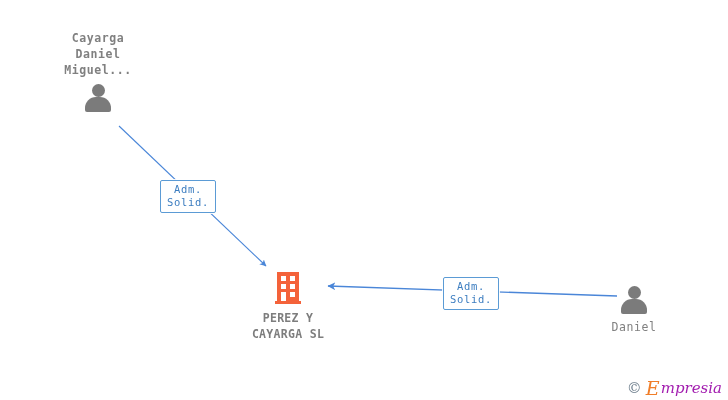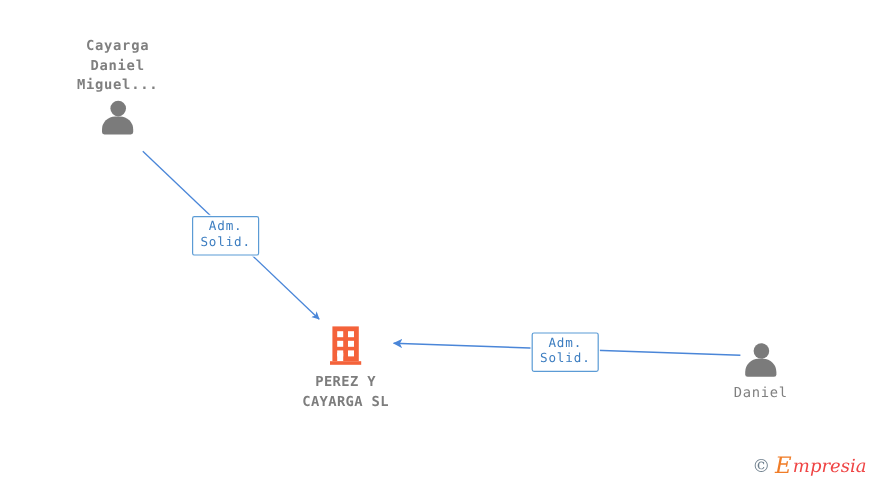--- a/index.html
+++ b/index.html
@@ -143,21 +143,21 @@
     font-size: 15px;
     line-height: 15px;
   }
   .watermark .wm-e {
     color: #f07d28;
     font-size: 19px;
     font-style: italic;
     line-height: 19px;
   }
   .watermark .wm-rest {
-    color: #ef4444;
+    color: #a21caf;
     font-size: 15px;
     font-style: italic;
     line-height: 15px;
     margin-left: -3px;
   }
 </style>
 </head>
 <body>
 
 <div id="canvas">

